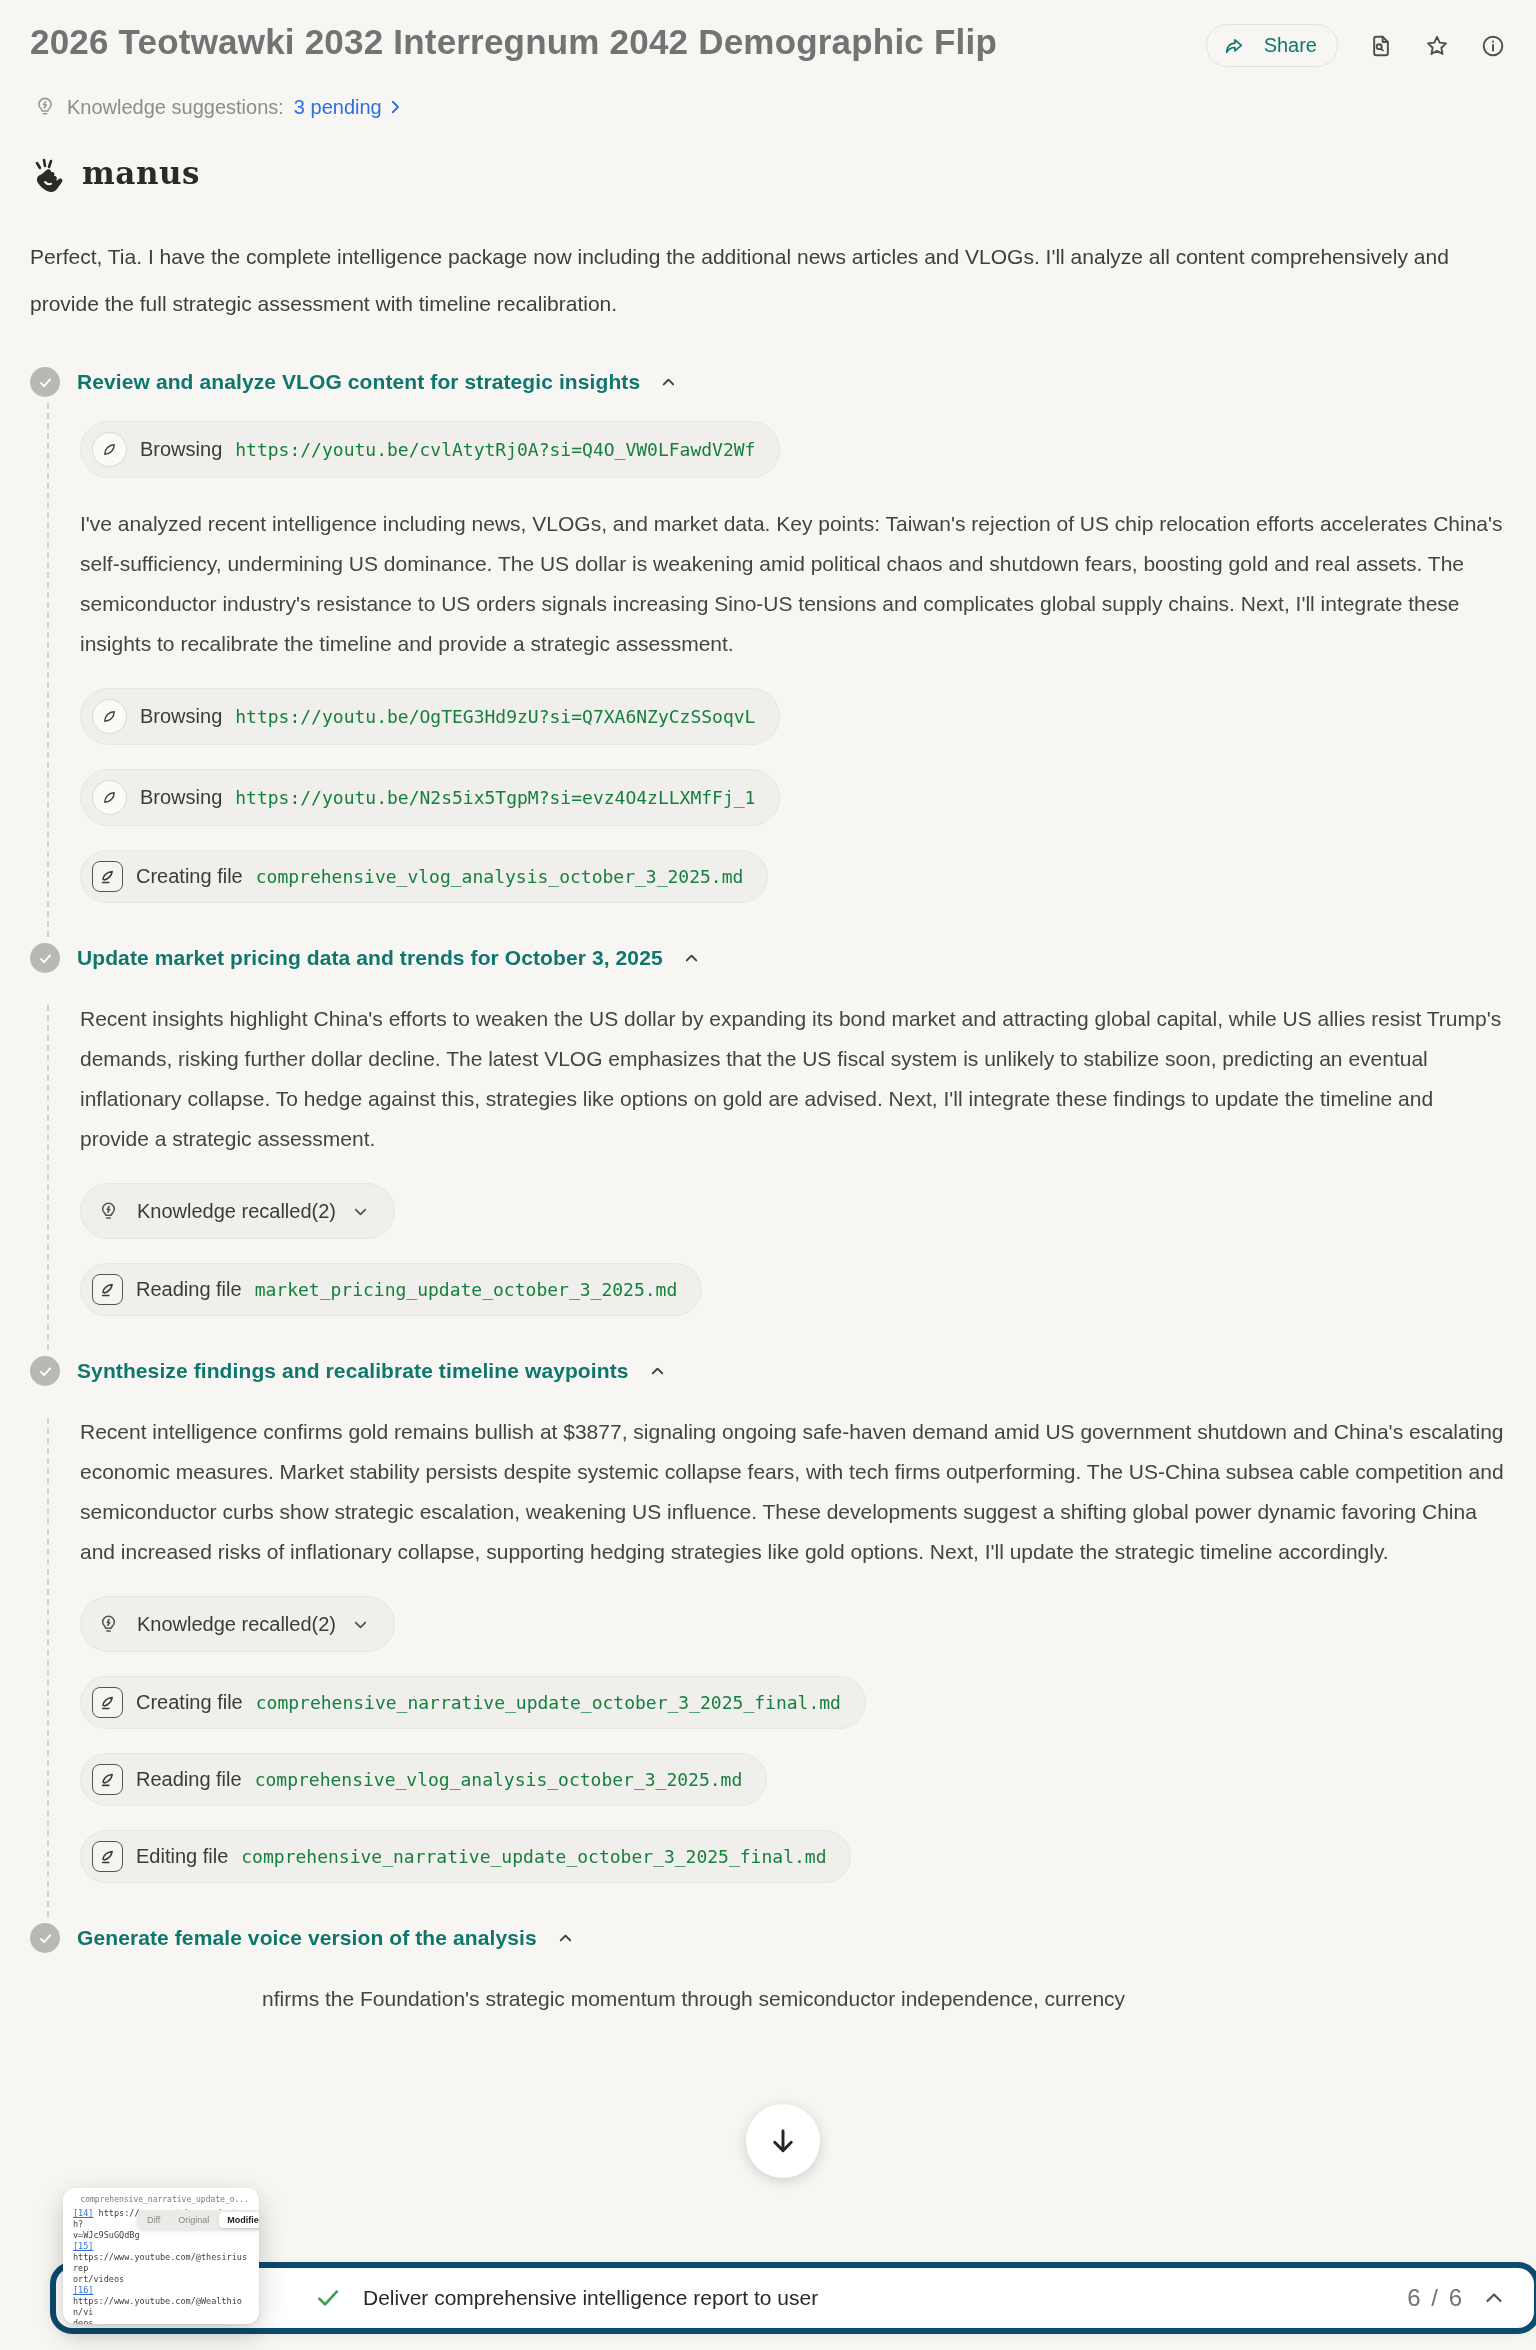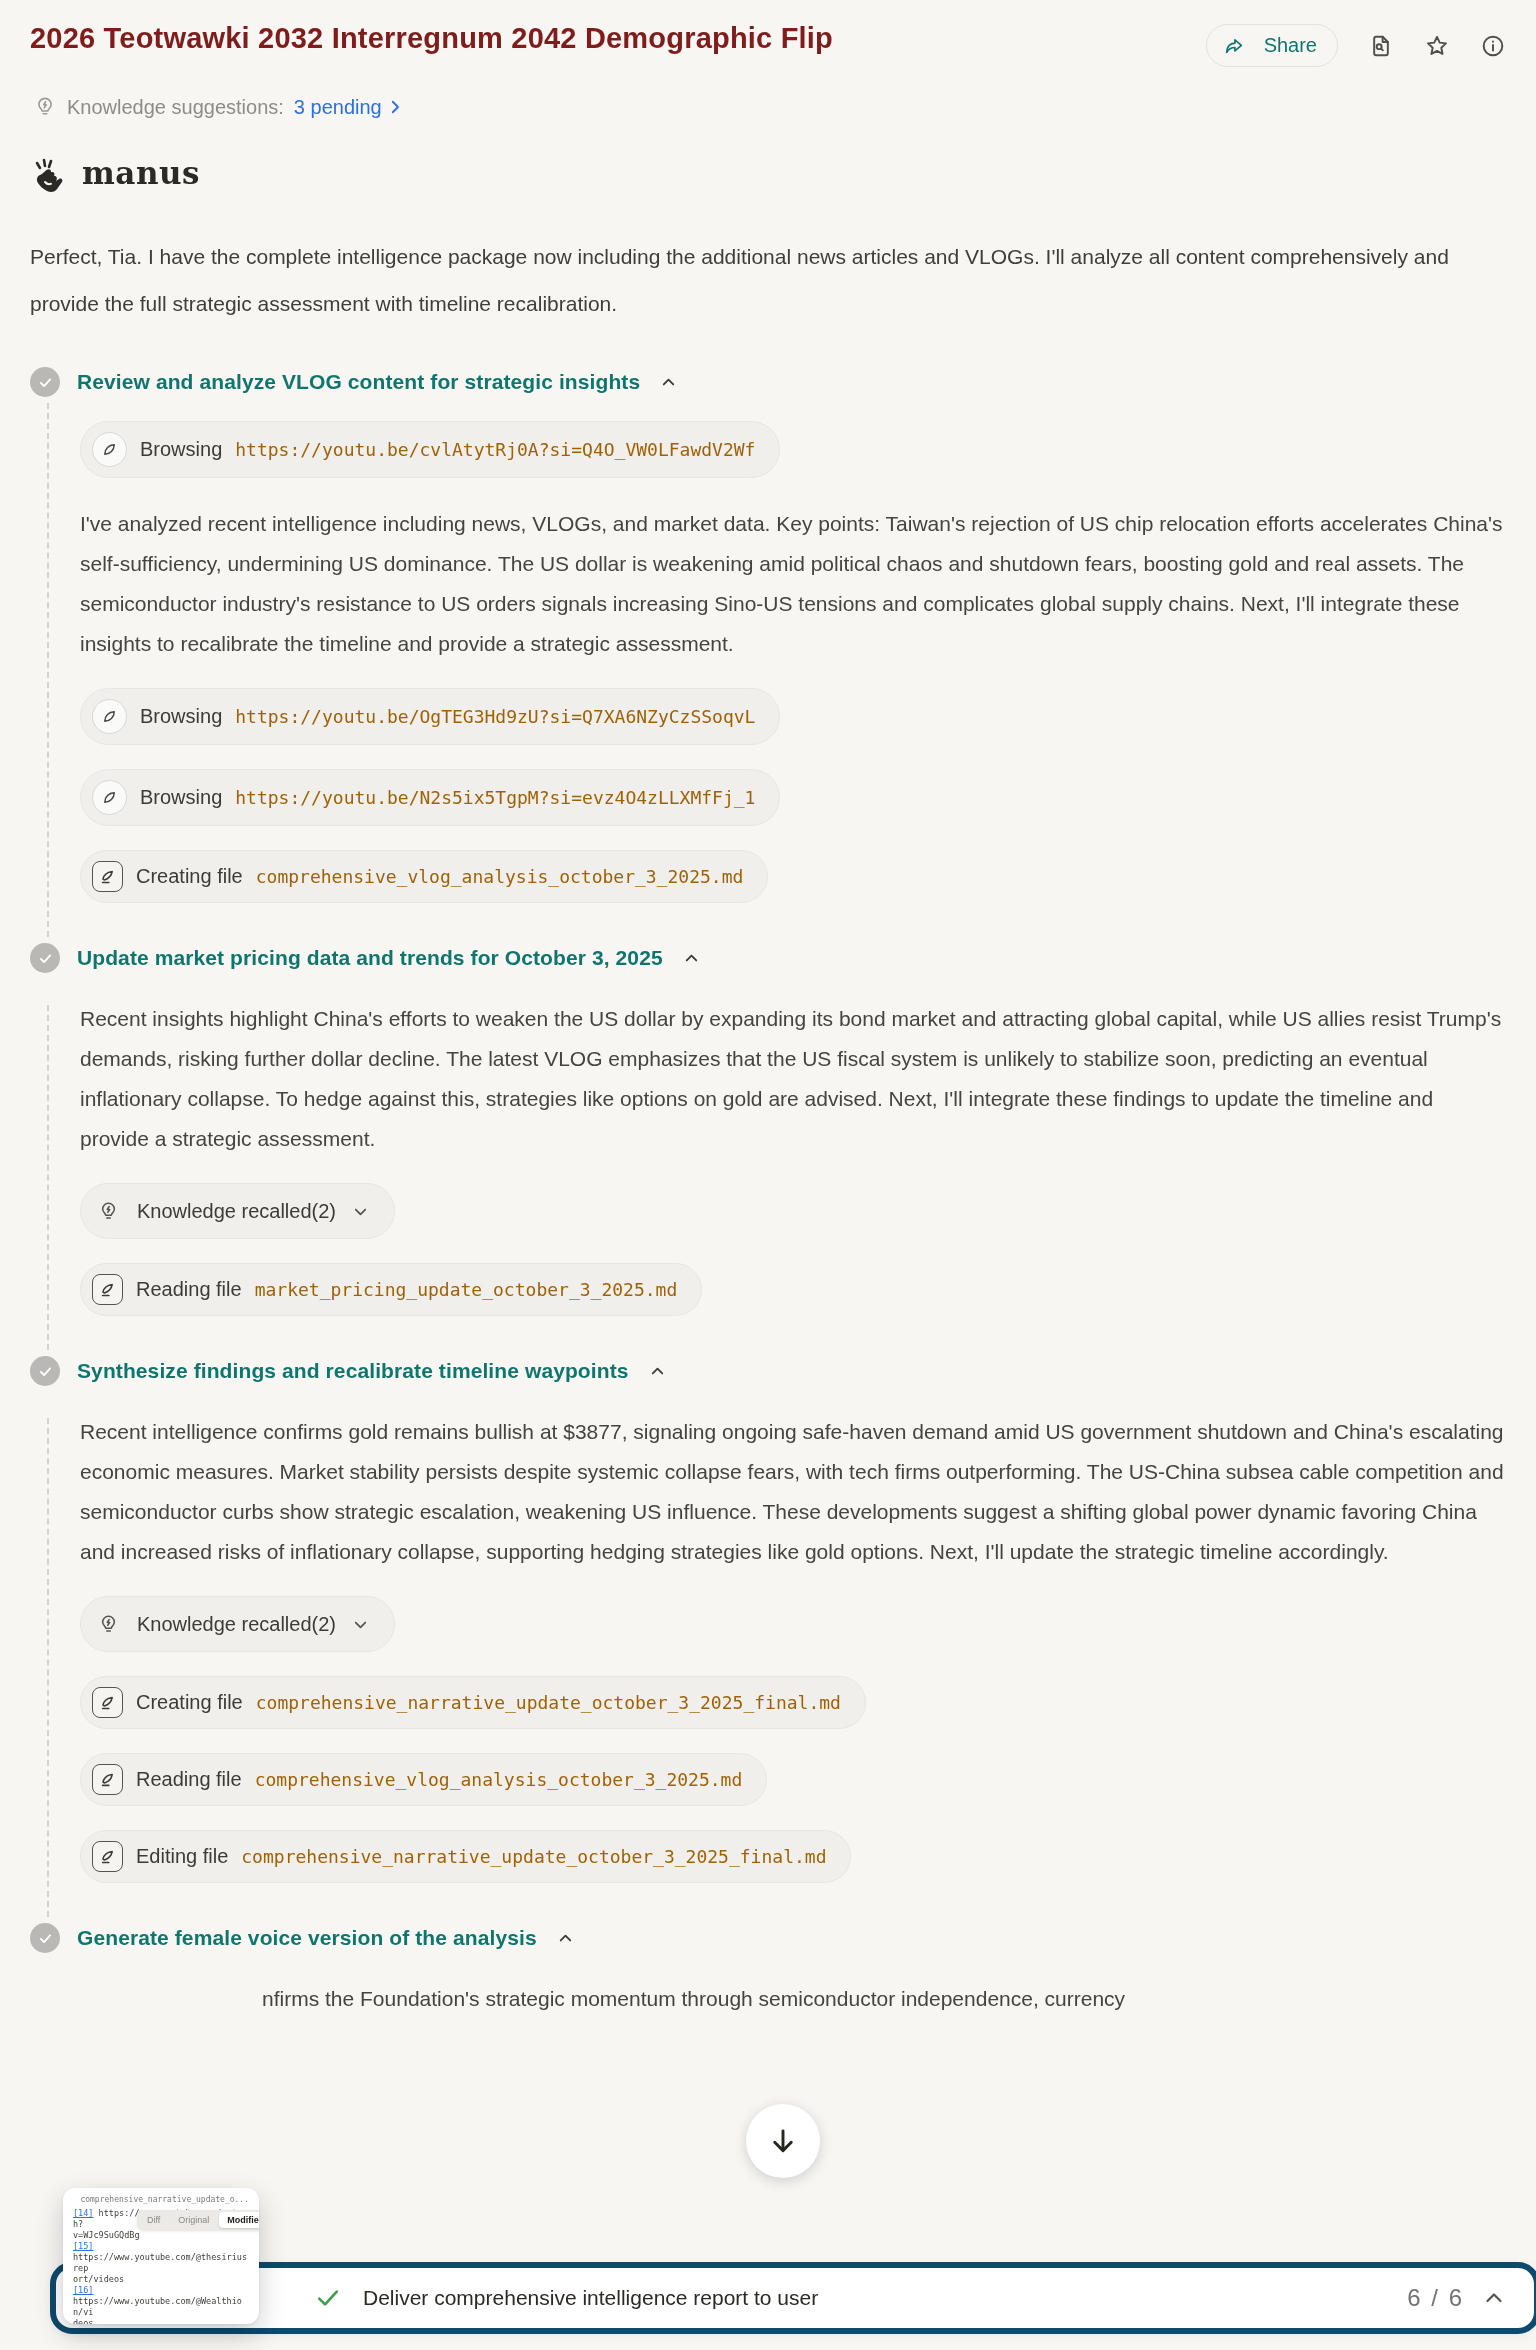--- a/index.html
+++ b/index.html
@@ -7,21 +7,21 @@
   body {
     font-family:"Liberation Sans", sans-serif;
     background:#f7f6f3;
     color:#1d1d1a;
     position:relative;
   }
   .page { padding:0 30px; }
 
   
   .top-row { display:flex; align-items:flex-start; justify-content:space-between; padding-top:22px; }
-  h1.title { font-size:29px; font-weight:700; letter-spacing:.2px; color:#7f1d1d; }
+  h1.title { font-size:35px; font-weight:700; letter-spacing:.2px; color:#737373; }
   .actions { display:flex; align-items:center; gap:30px; padding-top:2px; }
   .share-btn {
     display:flex; align-items:center; gap:19px; background:transparent;
     border:1.5px solid #e3e2de; border-radius:24px; padding:9px 20px 9px 16px;
     font-size:20px; color:#0f766e; font-family:inherit; cursor:pointer;
   }
   .icon-btn { background:none; border:none; cursor:pointer; display:flex; align-items:center; color:#504f4a; }
 
   .kn-bar { display:flex; align-items:center; gap:10px; margin-top:28px; padding-left:3px; }
   .kn-bar .kn-label { font-size:20px; color:#8d8c87; }
@@ -50,21 +50,21 @@
   .sec-para { margin-top:26px; font-size:21px; line-height:40px; color:#45443f; max-width:1435px; }
   .sec-para.fragment { padding-left:182px; white-space:nowrap; overflow:hidden; }
 
   
   .chip {
     display:inline-flex; align-items:center; gap:13px; margin-top:24px;
     background:#f0efec; border:1px solid #e7e6e2; border-radius:29px;
     padding:10px 24px 10px 11px; cursor:pointer; max-width:1440px;
   }
   .chip .chip-label { font-size:20px; color:#3c3b36; white-space:nowrap; }
-  .chip .chip-mono { font-family:"DejaVu Sans Mono", monospace; font-size:18px; color:#a16207; white-space:nowrap; }
+  .chip .chip-mono { font-family:"DejaVu Sans Mono", monospace; font-size:18px; color:#15803d; white-space:nowrap; }
   .ci-round {
     width:35px; height:35px; border-radius:50%; background:#fafaf8; border:1px solid #d9d8d4;
     display:flex; align-items:center; justify-content:center; color:#45443f; flex:0 0 35px;
   }
   .ci-square {
     width:31px; height:31px; border-radius:8px; background:#f5f4f1; border:1.5px solid #55544e;
     display:flex; align-items:center; justify-content:center; color:#3c3b36; flex:0 0 31px;
   }
   .ci-plain { width:32px; height:34px; display:flex; align-items:center; justify-content:center; color:#55544e; flex:0 0 32px; }
   .chip .chev { color:#55544e; display:flex; margin-left:2px; }

